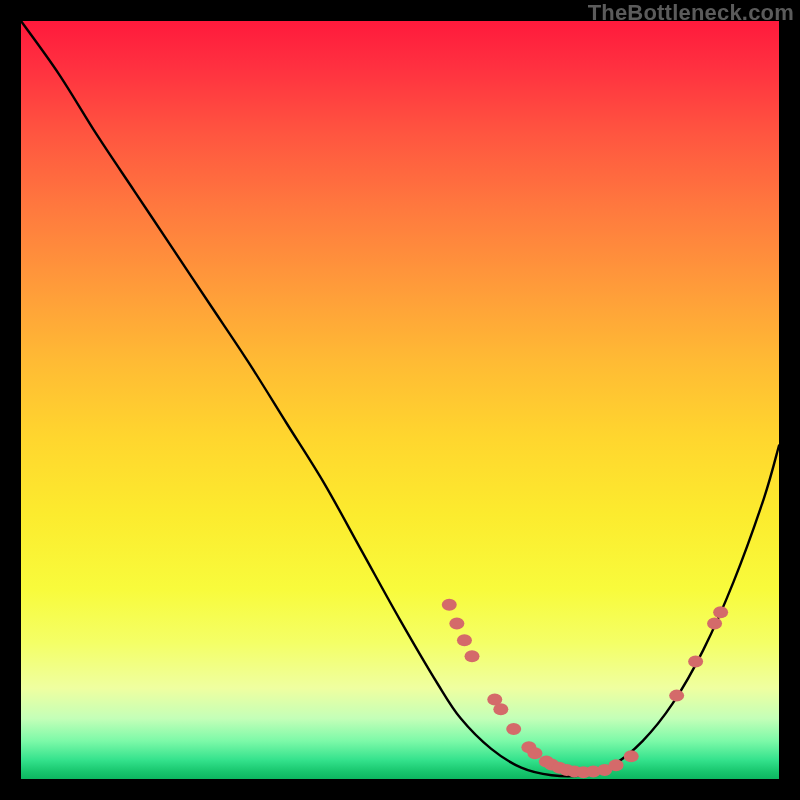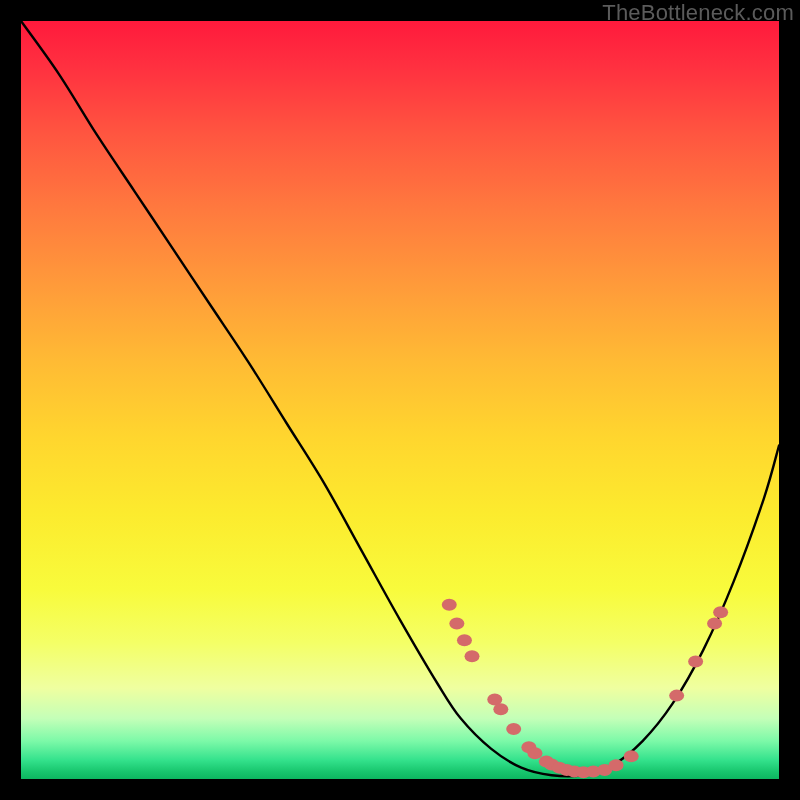--- a/index.html
+++ b/index.html
@@ -34,21 +34,21 @@
       #34e28c 97.5%,
       #18c66e 99%,
       #0db660 100%);
   }
   .watermark {
     position: absolute;
     top: 0px;
     right: 6px;
     color: #5b5b5b;
     font-size: 22px;
-    font-weight: 400;
+    font-weight: 700;
     letter-spacing: 0.2px;
     user-select: none;
   }
   svg.curve {
     position: absolute;
     left: 21px;
     top: 21px;
     width: 758px;
     height: 758px;
     overflow: visible;

